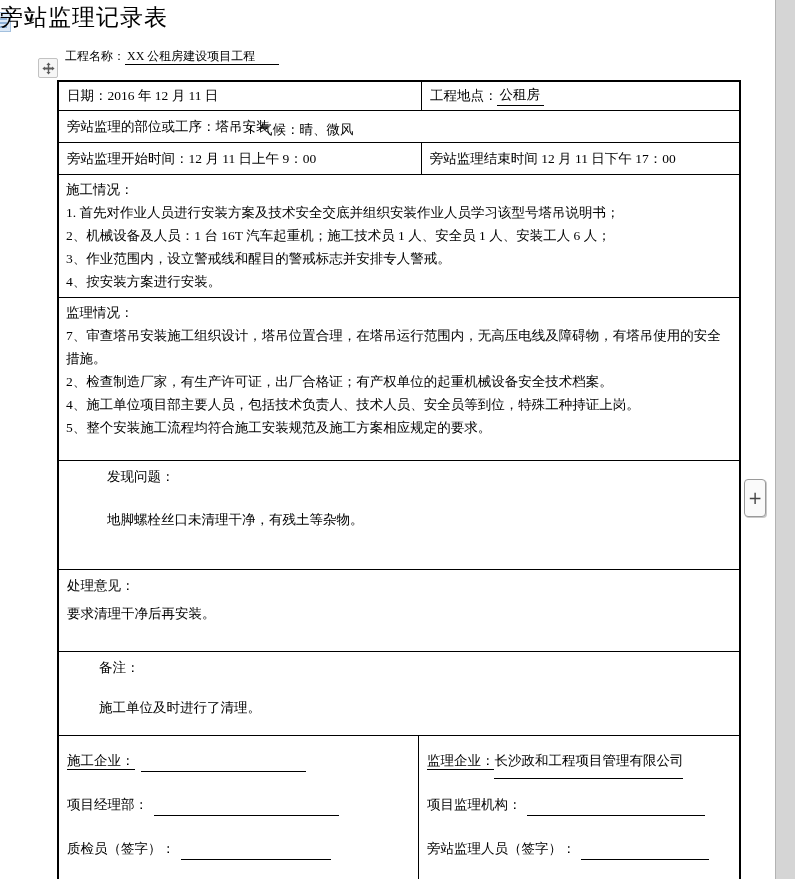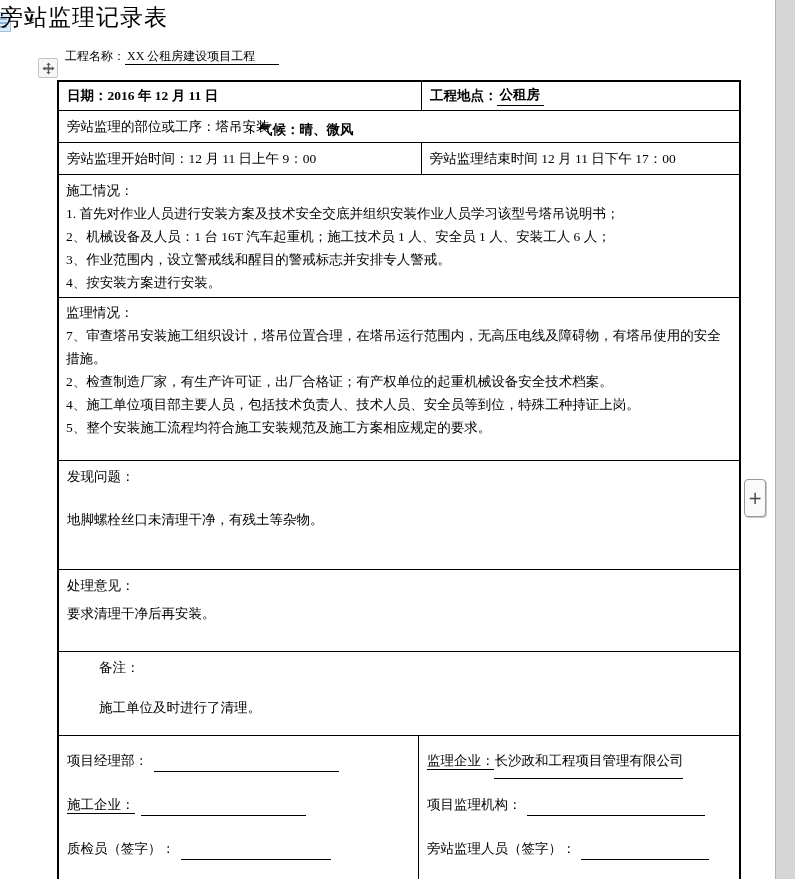--- a/index.html
+++ b/index.html
@@ -73,21 +73,21 @@
   <div class="move-handle">
     <span style="display:flex;">
       <svg width="13" height="13" viewBox="0 0 16 16">
         <path d="M8 0.5 L10.6 3.6 H8.9 V6.9 H12.4 V5.4 L15.5 8 L12.4 10.6 V9.1 H8.9 V12.4 H10.6 L8 15.5 L5.4 12.4 H7.1 V9.1 H3.6 V10.6 L0.5 8 L3.6 5.4 V6.9 H7.1 V3.6 H5.4 Z" fill="#5a5a5a"></path>
       </svg>
     </span>
   </div>
 
   <div class="doc-table">
 
-    <div class="row" style="height:28px;font-weight:bold;">
+    <div class="row" style="height:28px;">
       <div class="cell vcenter" style="width:192px;">
         <span>日期：2016 年 12 月 11 日</span>
       </div>
       <div class="cell vcenter" style="width:172px;margin-top:44px;">
         <span>气候：晴、微风</span>
       </div>
       <div class="cell vcenter" style="width:320px;">
         <span>工程地点：</span>
           <span class="u-label" style="padding:0 4px 1px 2px;">公租房</span>
       </div>
@@ -101,42 +101,42 @@
 
     <div class="row" style="height:32px;">
       <div class="cell vcenter" style="width:364px;">
         <span>旁站监理开始时间：12 月 11 日上午 9：00</span>
       </div>
       <div class="cell vcenter" style="width:320px;">
         <span>旁站监理结束时间 12 月 11 日下午 17：00</span>
       </div>
     </div>
 
-    <div class="row" style="height:123px;align-items:center;">
+    <div class="row" style="height:123px;">
       <div class="cell sect" style="width:684px; padding:3px 7px;">
         <div>施工情况：</div>
         <div>1. 首先对作业人员进行安装方案及技术安全交底并组织安装作业人员学习该型号塔吊说明书；</div>
         <div>2、机械设备及人员：1 台 16T 汽车起重机；施工技术员 1 人、安全员 1 人、安装工人 6 人；</div>
         <div>3、作业范围内，设立警戒线和醒目的警戒标志并安排专人警戒。</div>
         <div>4、按安装方案进行安装。</div>
       </div>
     </div>
 
     <div class="row" style="height:163px;">
       <div class="cell sect" style="width:684px; padding:3px 7px;">
         <div>监理情况：</div>
         <div>7、审查塔吊安装施工组织设计，塔吊位置合理，在塔吊运行范围内，无高压电线及障碍物，有塔吊使用的安全措施。</div>
         <div>2、检查制造厂家，有生产许可证，出厂合格证；有产权单位的起重机械设备安全技术档案。</div>
         <div>4、施工单位项目部主要人员，包括技术负责人、技术人员、安全员等到位，特殊工种持证上岗。</div>
         <div>5、整个安装施工流程均符合施工安装规范及施工方案相应规定的要求。</div>
       </div>
     </div>
 
     <div class="row" style="height:109px;">
-      <div class="cell sect" style="width:684px;">
+      <div class="cell sect" style="width:684px;margin-left:40px;">
         <div>发现问题：</div>
         <div style="margin-top:20px;">地脚螺栓丝口未清理干净，有残土等杂物。</div>
       </div>
     </div>
 
     <div class="row" style="height:82px;">
       <div class="cell sect" style="width:684px;">
         <div>处理意见：</div>
         <div style="margin-top:5px;">要求清理干净后再安装。</div>
       </div>
@@ -145,24 +145,24 @@
     <div class="row" style="height:84px;">
       <div class="cell sect" style="width:684px;padding-left:40px;">
         <div>备注：</div>
         <div style="margin-top:17px;">施工单位及时进行了清理。</div>
       </div>
     </div>
 
     <div class="row" style="height:162px;">
       <div class="cell sig-cell" style="width:361px;">
         <div class="sig-line">
-          <span>项目经理部：</span><span class="blank" style="width:185px;"></span>
+          <span class="u-label">施工企业：</span><span class="blank" style="width:165px;"></span>
         </div>
         <div class="sig-line">
-          <span class="u-label">施工企业：</span><span class="blank" style="width:165px;"></span>
+          <span>项目经理部：</span><span class="blank" style="width:185px;"></span>
         </div>
         <div class="sig-line">
           <span>质检员（签字）：</span><span class="blank" style="width:150px;"></span>
         </div>
       </div>
       <div class="cell sig-cell" style="width:323px;">
         <div class="sig-line">
           <span class="u-label">监理企业：</span><span class="u-label" style="padding-bottom:10px;">长沙政和工程项目管理有限公司</span>
         </div>
         <div class="sig-line">

